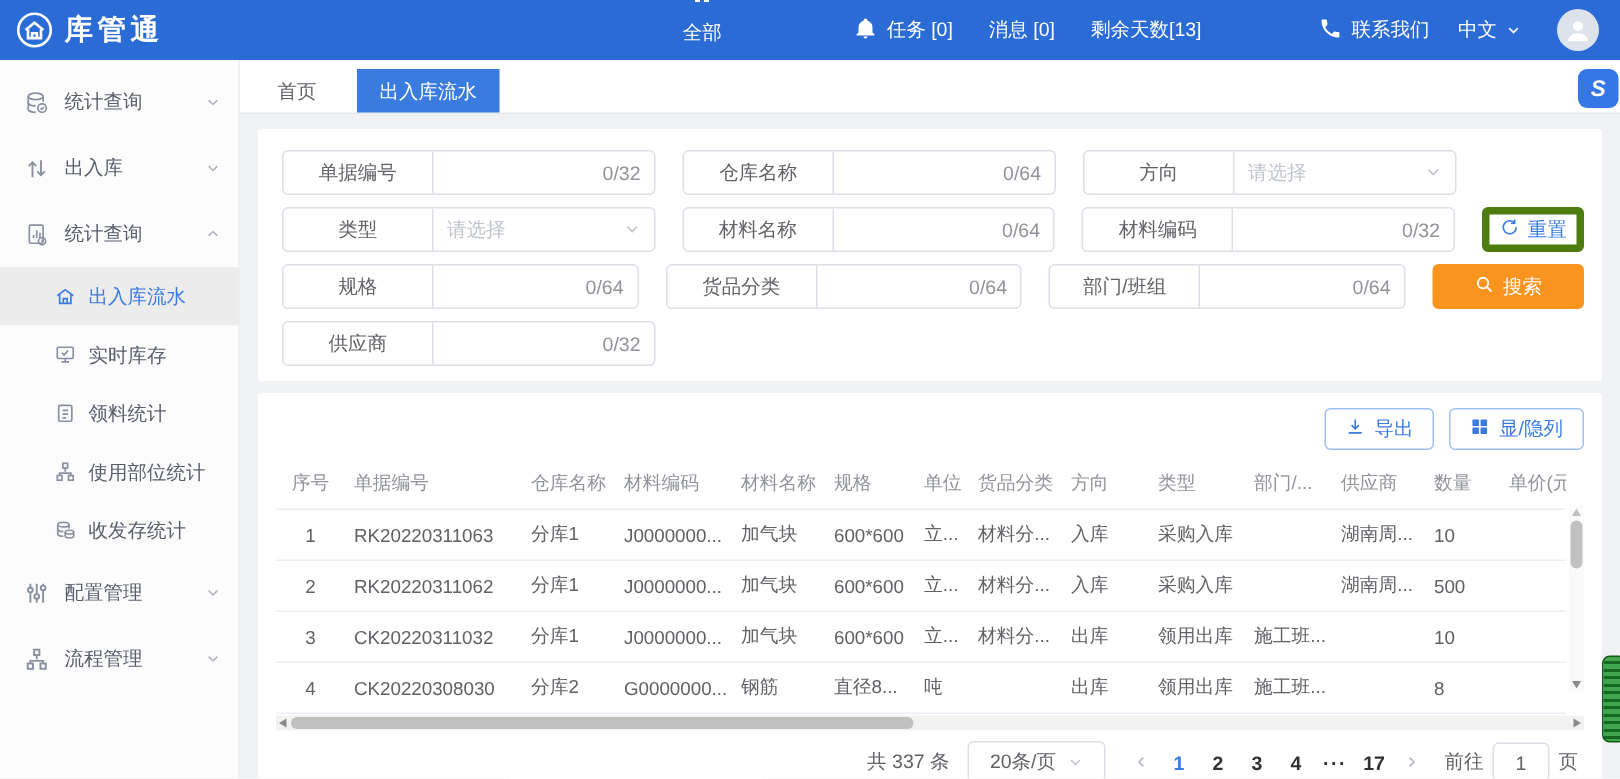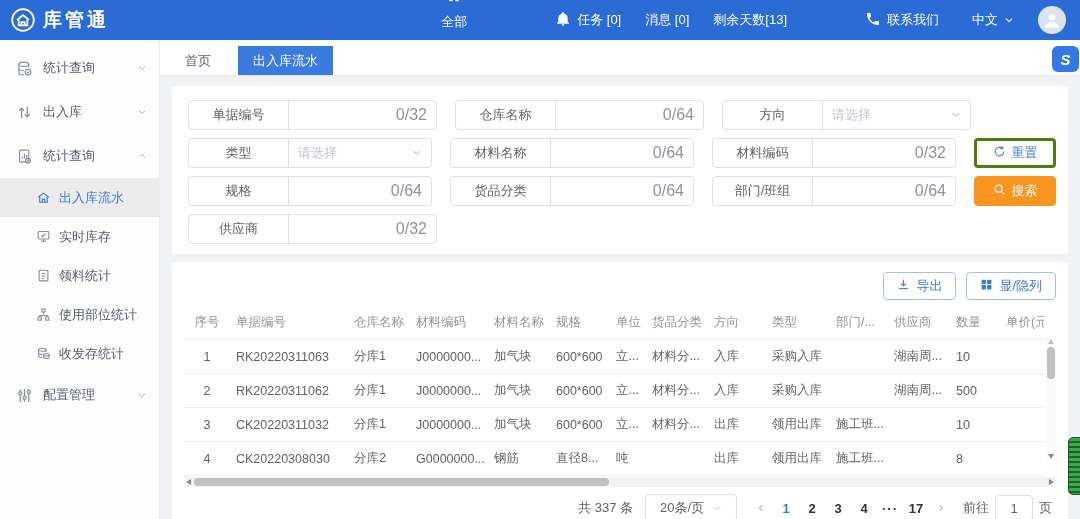--- a/index.html
+++ b/index.html
@@ -46,30 +46,30 @@
   
   .filter-card { padding:6px 12px 10px 16px; }
   .f-row { display:flex; align-items:center; margin-top:8px; }
   .field { width:249px; height:30px; border:1px solid #dcdfe6; border-radius:4px;
     background:#fff; display:flex; align-items:stretch; margin-right:18px; font-size:13px; }
   .f-label { width:100px; display:flex; align-items:center; justify-content:center;
     color:#606266; border-right:1px solid #dcdfe6; flex:0 0 auto; }
   .f-input { flex:1; display:flex; align-items:center; padding:0 9px; min-width:0; }
   .f-text { border:none; outline:none; width:40px; flex:1; min-width:0; font-size:13px;
     font-family:inherit; color:#606266; background:transparent; }
-  .counter { margin-left:auto; color:#909399; font-size:16px; flex:0 0 auto; }
+  .counter { margin-left:auto; color:#909399; font-size:13px; flex:0 0 auto; }
   .ph { color:#c0c4cc; }
   .f-chev { margin-left:auto; color:#c0c4cc; }
   .date-input { gap:26px; padding-left:14px; color:#c0c4cc; }
   .date-dash { color:#606266; }
   .f-actions { margin-left:auto; }
   .btn { height:30px; border-radius:4px; font-size:13px; cursor:pointer;
     display:flex; align-items:center; justify-content:center; gap:6px; font-family:inherit; }
-  .btn-reset { width:82px; background:#fff; border:3px solid #4d7c0f; color:#3a7be0;justify-content:center; }
-  .btn-search { width:82px; background:#f9941e; border:1px solid #f9941e; color:#fff; }
+  .btn-reset { width:68px; background:#fff; border:5px solid #4d7c0f; color:#3a7be0;justify-content:center; }
+  .btn-search { width:101px; background:#f9941e; border:1px solid #f9941e; color:#fff; }
 
   
   .table-card { margin-top:8px; padding:10px 12px 0 12px; height:263px; position:relative; }
   .tc-toolbar { display:flex; justify-content:flex-end; gap:10px; }
   .btn-outline { height:28px; padding:0 13px; background:#fff; border:1px solid #9fc0f2;
     color:#3a7be0; border-radius:4px; font-size:13px; display:flex; align-items:center; gap:6px; cursor:pointer; }
 
   .table-zone { position:relative; margin-top:6px; }
   .table-wrap { width:860px; overflow:hidden; }
   table { border-collapse:collapse; table-layout:fixed; width:872px; }
@@ -150,21 +150,21 @@
             </svg>
         </span>
         <span>任务 [0]</span>
       </div>
       <div class="hdr-item" style="margin-right:24px;">
         <span>消息 [0]</span>
       </div>
       <div class="hdr-item" style="margin-right:78px;">
         <span>剩余天数[13]</span>
       </div>
-      <div class="hdr-item" style="margin-right:33px;">
+      <div class="hdr-item" style="margin-right:19px;">
         <span>
           <svg width="16" height="16" viewBox="0 0 24 24" fill="#fff">
               <path d="M6.62 10.79a15 15 0 0 0 6.59 6.59l2.2-2.2a1 1 0 0 1 1-.25 11 11 0 0 0 3.5.56 1 1 0 0 1 1 1V20a1 1 0 0 1-1 1A17 17 0 0 1 3 4a1 1 0 0 1 1-1h3.5a1 1 0 0 1 1 1 11 11 0 0 0 .57 3.5 1 1 0 0 1-.25 1z"></path>
             </svg>
         </span>
         <span>联系我们</span>
       </div>
       <div class="hdr-item" style="margin-right:24px;">
         <span>中文</span>
         <span class="hdr-chev">
@@ -299,20 +299,37 @@
         <svg width="17" height="17" viewBox="0 0 24 24" fill="none" stroke="currentColor" stroke-width="1.8">
             <path d="M6 3v18"></path>
             <path d="M12 3v18"></path>
             <path d="M18 3v18"></path>
             <circle cx="6" cy="9" r="2.2" fill="#fcfcfd"></circle>
             <circle cx="12" cy="15" r="2.2" fill="#fcfcfd"></circle>
             <circle cx="18" cy="7" r="2.2" fill="#fcfcfd"></circle>
           </svg>
       </span>
       <span>配置管理</span>
+      <span class="chev">
+        <svg width="10" height="10" viewBox="0 0 24 24" fill="none" stroke="currentColor" stroke-width="2.4">
+            <polyline points="5 9 12 16 19 9"></polyline>
+          </svg>
+      </span>
+    </div>
+    <div class="menu-item">
+      <span class="mi-icon">
+        <svg width="17" height="17" viewBox="0 0 24 24" fill="none" stroke="currentColor" stroke-width="1.8">
+            <rect x="9.5" y="3" width="5" height="5"></rect>
+            <rect x="3.5" y="16" width="5" height="5"></rect>
+            <rect x="15.5" y="16" width="5" height="5"></rect>
+            <path d="M12 8v4"></path>
+            <path d="M6 16v-2.5h12V16"></path>
+          </svg>
+      </span>
+      <span>流程管理</span>
       <span class="chev">
         <svg width="10" height="10" viewBox="0 0 24 24" fill="none" stroke="currentColor" stroke-width="2.4">
             <polyline points="5 9 12 16 19 9"></polyline>
           </svg>
       </span>
     </div>
   </aside>
 
   <div class="main">
     <div class="tabbar">

